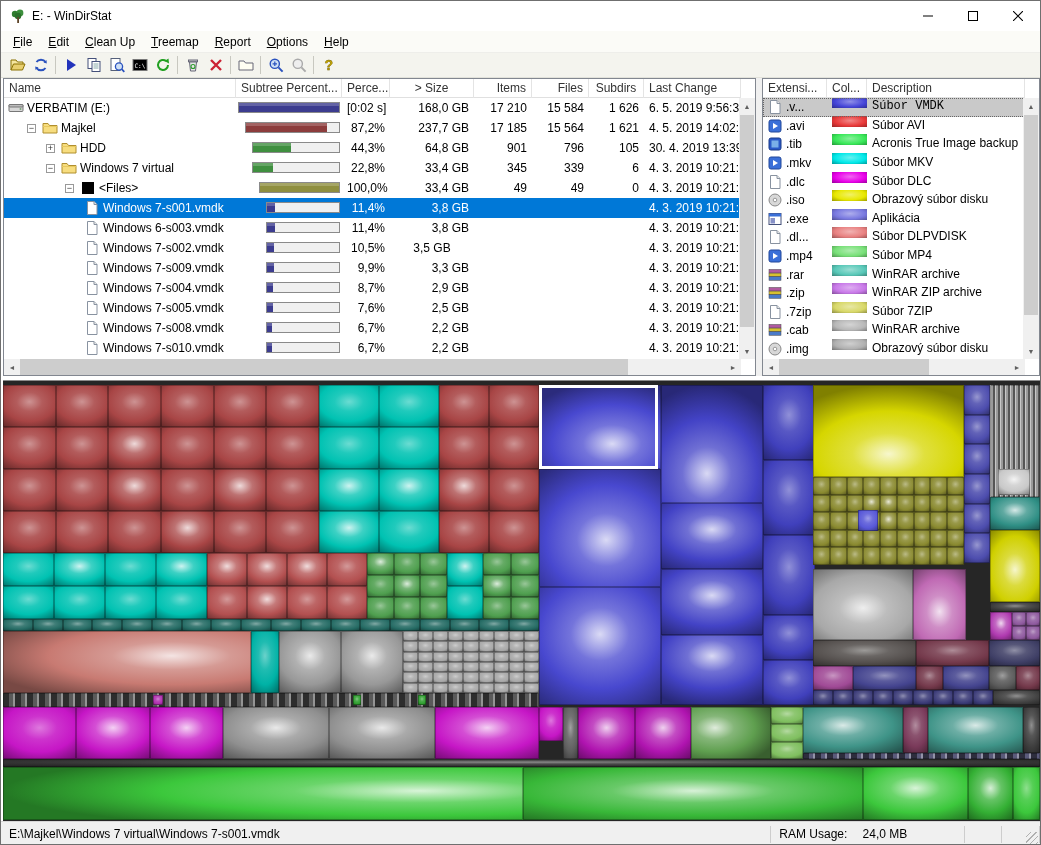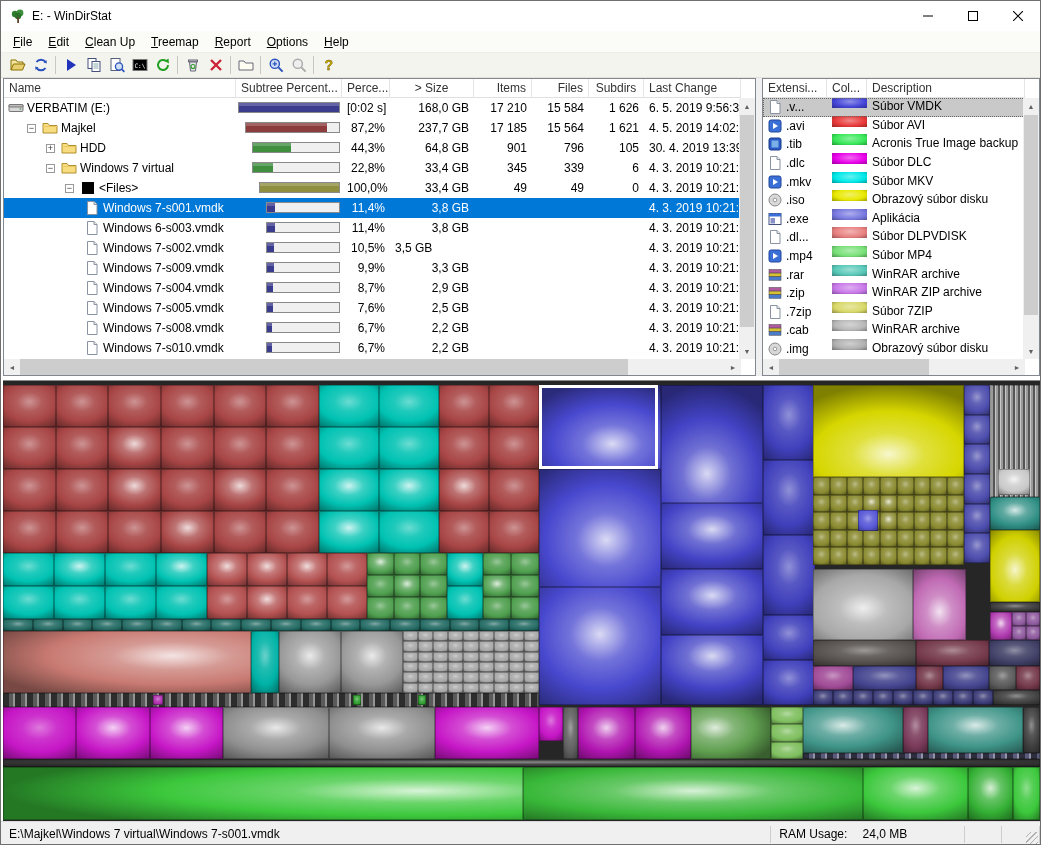--- a/index.html
+++ b/index.html
@@ -367,21 +367,21 @@
               </svg>
             </span>
             <span>Windows 7-s002.vmdk</span>
           </div>
           <div class="cell" style="width: 106px; padding: 0px 2px;">
             <div class="barbox" style="margin-left: 28px;">
               <div class="barfill" style="width: 10%; background: linear-gradient(rgba(255, 255, 255, 0.2) 0px, rgba(255, 255, 255, 0.2) 3px, transparent 3px), rgb(60, 60, 143);"></div>
             </div>
           </div>
           <div class="cell" style="width: 48px; text-align: right;">10,5%</div>
-          <div class="cell" style="width: 84px; text-align: left;">3,5 GB</div>
+          <div class="cell" style="width: 84px; text-align: center;">3,5 GB</div>
           <div class="cell" style="width: 58px; text-align: right;"></div>
           <div class="cell" style="width: 57px; text-align: right;"></div>
           <div class="cell" style="width: 55px; text-align: right;"></div>
           <div class="cell" style="width: 97px; text-align: left;">4. 3. 2019 10:21:</div>
         </div>
         <div class="trow">
           <div class="cell namecell" style="width: 232px; padding-left: 80px;">
             <span class="ticon">
               <svg width="16" height="16" viewBox="0 0 16 16">
                 <path d="M3.5 1.5 h6.5 l3 3 V14.5 H3.5 z" fill="#fff" stroke="#8892a0"></path>
@@ -518,21 +518,21 @@
               <svg width="16" height="16" viewBox="0 0 16 16">
                 <path d="M3.5 1.5 h6.5 l3 3 V14.5 H3.5 z" fill="#fff" stroke="#8892a0"></path>
                 <path d="M10 1.5 v3 h3" fill="#e8e8e8" stroke="#8892a0"></path>
               </svg>
             </span>
             <span>.v...</span>
           </div>
           <div class="cell" style="width: 40px;">
             <div class="swatch" style="background: radial-gradient(70% 80% at 50% 42%, rgba(255, 255, 255, 0.4) 0%, rgb(68, 68, 216) 60%, rgba(0, 0, 0, 0.333) 100%), rgb(68, 68, 216);"></div>
           </div>
-          <div class="cell" style="width: 158px;">Súbor VMDK</div>
+          <div class="cell" style="width: 158px; font-family: Liberation Mono, monospace;">Súbor VMDK</div>
         </div>
         <div class="erow">
           <div class="cell namecell" style="width: 64px; padding-left: 4px;">
             <span class="ticon">
               <svg width="16" height="16" viewBox="0 0 16 16">
                 <rect x="2" y="2" width="12" height="12" rx="2" fill="#3a6fd8" stroke="#23499a"></rect>
                 <polygon points="6,5 11,8 6,11" fill="#fff"></polygon>
               </svg>
             </span>
             <span>.avi</span>
@@ -554,45 +554,45 @@
           </div>
           <div class="cell" style="width: 40px;">
             <div class="swatch" style="background: radial-gradient(70% 80% at 50% 42%, rgba(255, 255, 255, 0.4) 0%, rgb(56, 232, 88) 60%, rgba(0, 0, 0, 0.333) 100%), rgb(56, 232, 88);"></div>
           </div>
           <div class="cell" style="width: 158px;">Acronis True Image backup</div>
         </div>
         <div class="erow">
           <div class="cell namecell" style="width: 64px; padding-left: 4px;">
             <span class="ticon">
               <svg width="16" height="16" viewBox="0 0 16 16">
-                <path d="M3.5 1.5 h6.5 l3 3 V14.5 H3.5 z" fill="#fff" stroke="#8892a0"></path>
-                <path d="M10 1.5 v3 h3" fill="#e8e8e8" stroke="#8892a0"></path>
-              </svg>
-            </span>
-            <span>.dlc</span>
-          </div>
-          <div class="cell" style="width: 40px;">
-            <div class="swatch" style="background: radial-gradient(70% 80% at 50% 42%, rgba(255, 255, 255, 0.4) 0%, rgb(232, 0, 232) 60%, rgba(0, 0, 0, 0.333) 100%), rgb(232, 0, 232);"></div>
-          </div>
-          <div class="cell" style="width: 158px;">Súbor DLC</div>
-        </div>
-        <div class="erow">
-          <div class="cell namecell" style="width: 64px; padding-left: 4px;">
-            <span class="ticon">
-              <svg width="16" height="16" viewBox="0 0 16 16">
                 <rect x="2" y="2" width="12" height="12" rx="2" fill="#3a6fd8" stroke="#23499a"></rect>
                 <polygon points="6,5 11,8 6,11" fill="#fff"></polygon>
               </svg>
             </span>
             <span>.mkv</span>
           </div>
           <div class="cell" style="width: 40px;">
             <div class="swatch" style="background: radial-gradient(70% 80% at 50% 42%, rgba(255, 255, 255, 0.4) 0%, rgb(0, 232, 232) 60%, rgba(0, 0, 0, 0.333) 100%), rgb(0, 232, 232);"></div>
           </div>
           <div class="cell" style="width: 158px;">Súbor MKV</div>
+        </div>
+        <div class="erow">
+          <div class="cell namecell" style="width: 64px; padding-left: 4px;">
+            <span class="ticon">
+              <svg width="16" height="16" viewBox="0 0 16 16">
+                <path d="M3.5 1.5 h6.5 l3 3 V14.5 H3.5 z" fill="#fff" stroke="#8892a0"></path>
+                <path d="M10 1.5 v3 h3" fill="#e8e8e8" stroke="#8892a0"></path>
+              </svg>
+            </span>
+            <span>.dlc</span>
+          </div>
+          <div class="cell" style="width: 40px;">
+            <div class="swatch" style="background: radial-gradient(70% 80% at 50% 42%, rgba(255, 255, 255, 0.4) 0%, rgb(232, 0, 232) 60%, rgba(0, 0, 0, 0.333) 100%), rgb(232, 0, 232);"></div>
+          </div>
+          <div class="cell" style="width: 158px;">Súbor DLC</div>
         </div>
         <div class="erow">
           <div class="cell namecell" style="width: 64px; padding-left: 4px;">
             <span class="ticon">
               <svg width="16" height="16" viewBox="0 0 16 16">
                 <circle cx="8" cy="8" r="6" fill="#d8d8d8" stroke="#888"></circle>
                 <circle cx="8" cy="8" r="1.8" fill="#fff" stroke="#999"></circle>
               </svg>
             </span>
             <span>.iso</span>

